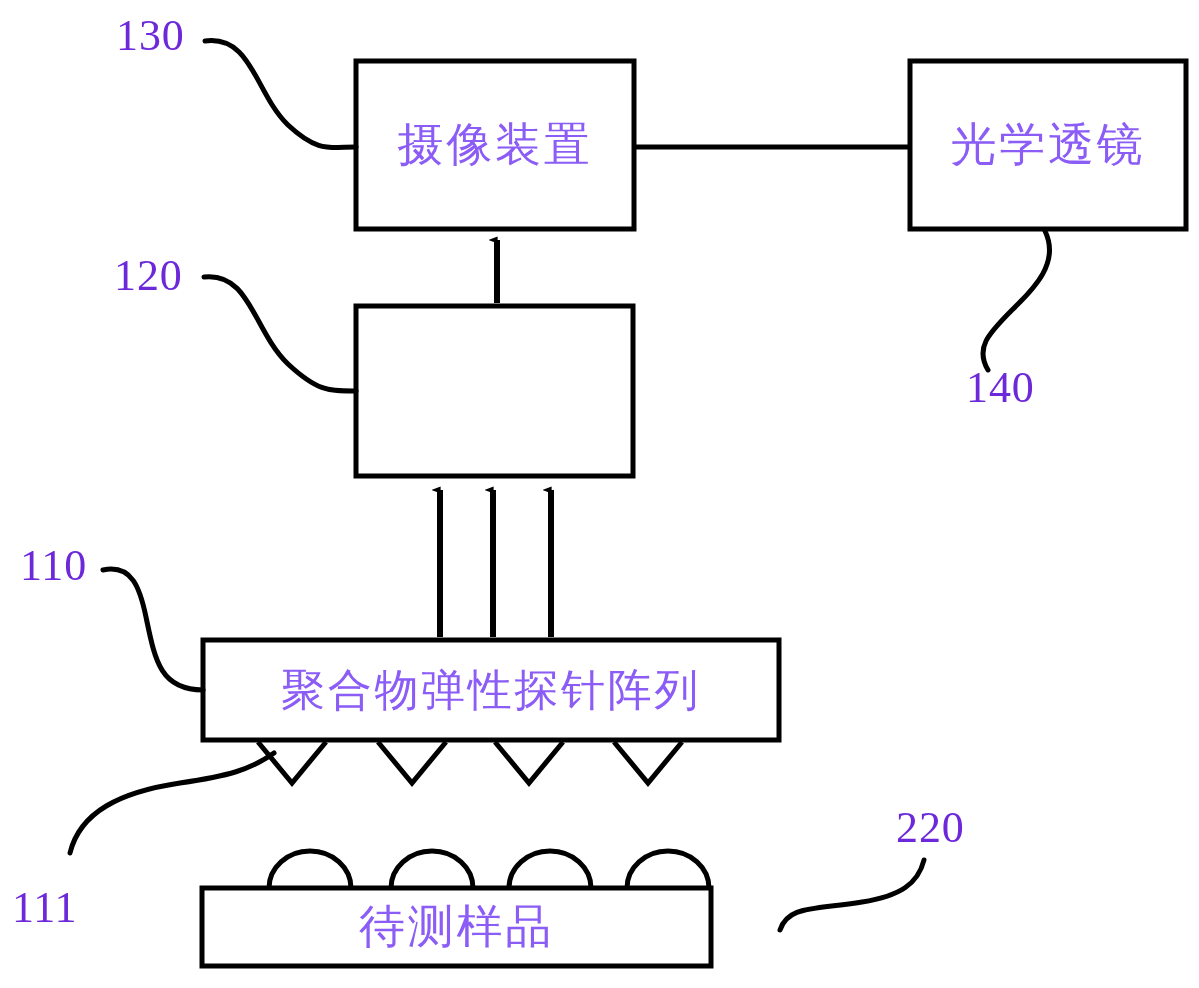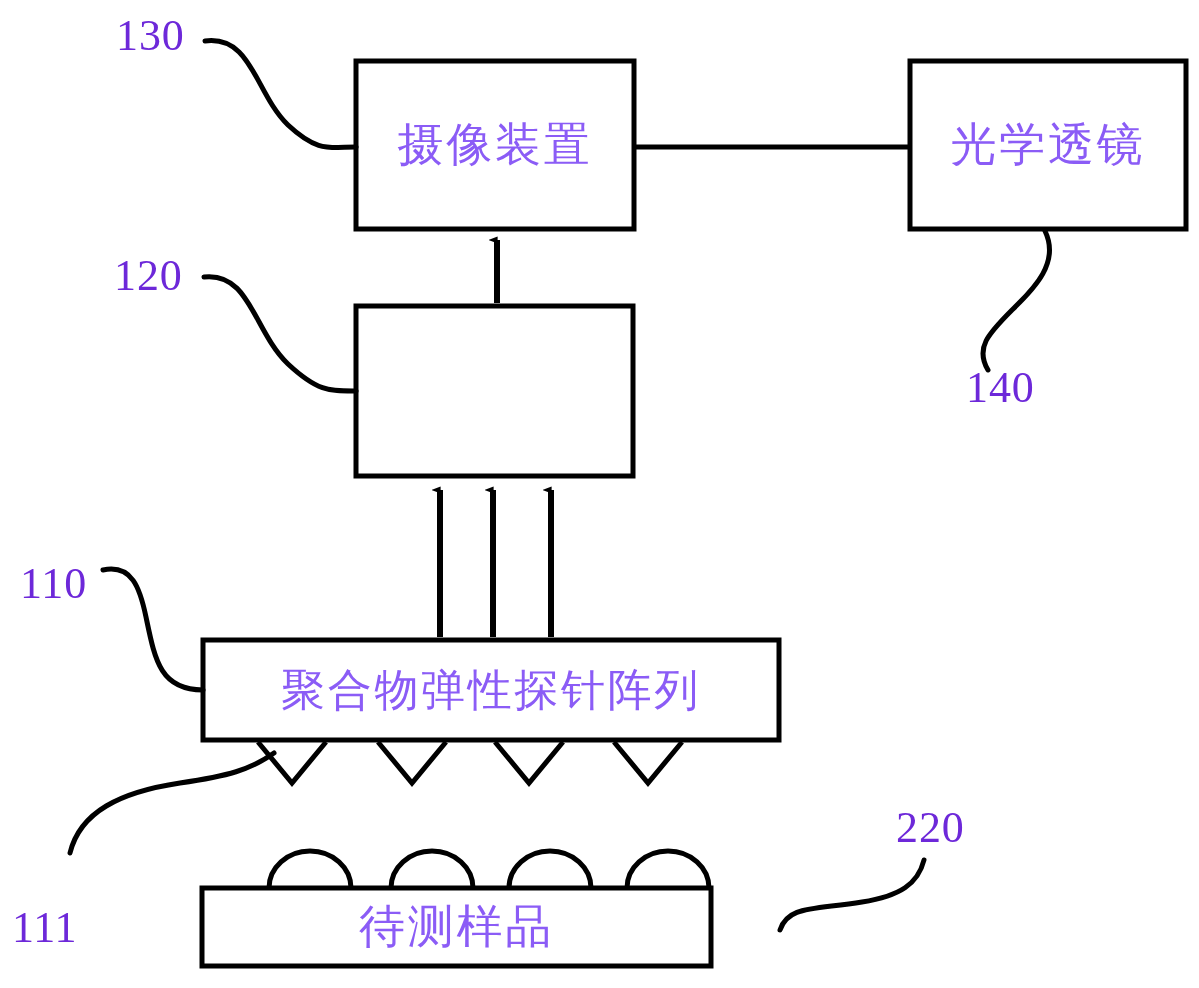--- a/index.html
+++ b/index.html
@@ -48,22 +48,22 @@
   }
   
   #camera-text   { left: 356px; top: 61px;  width: 278px; height: 168px; font-size: 46px; }
   #process-text  { left: 910px; top: 61px;  width: 276px; height: 168px; font-size: 46px; }
   #lens-text     { left: 356px; top: 306px; width: 277px; height: 170px; font-size: 46px; }
   #probe-text    { left: 203px; top: 640px; width: 576px; height: 100px; font-size: 44px; }
   #sample-text   { left: 202px; top: 888px; width: 509px; height: 78px;  font-size: 46px; }
   
   #ref-130 { left: 116px; top: 14px;  }
   #ref-120 { left: 114px; top: 254px; }
-  #ref-110 { left: 20px;  top: 562px; }
-  #ref-111 { left: 12px;  top: 886px; margin-top: 20px; }
+  #ref-110 { left: 20px;  top: 544px; }
+  #ref-111 { left: 12px;  top: 886px; }
   #ref-140 { left: 966px; top: 366px; }
   #ref-150 { left: 896px; top: 806px; }
 </style>
 </head>
 <body>
 
 <div id="figure-root">
 
   <svg id="figure-svg" viewBox="0 0 1199 988" xmlns="http://www.w3.org/2000/svg">
 

